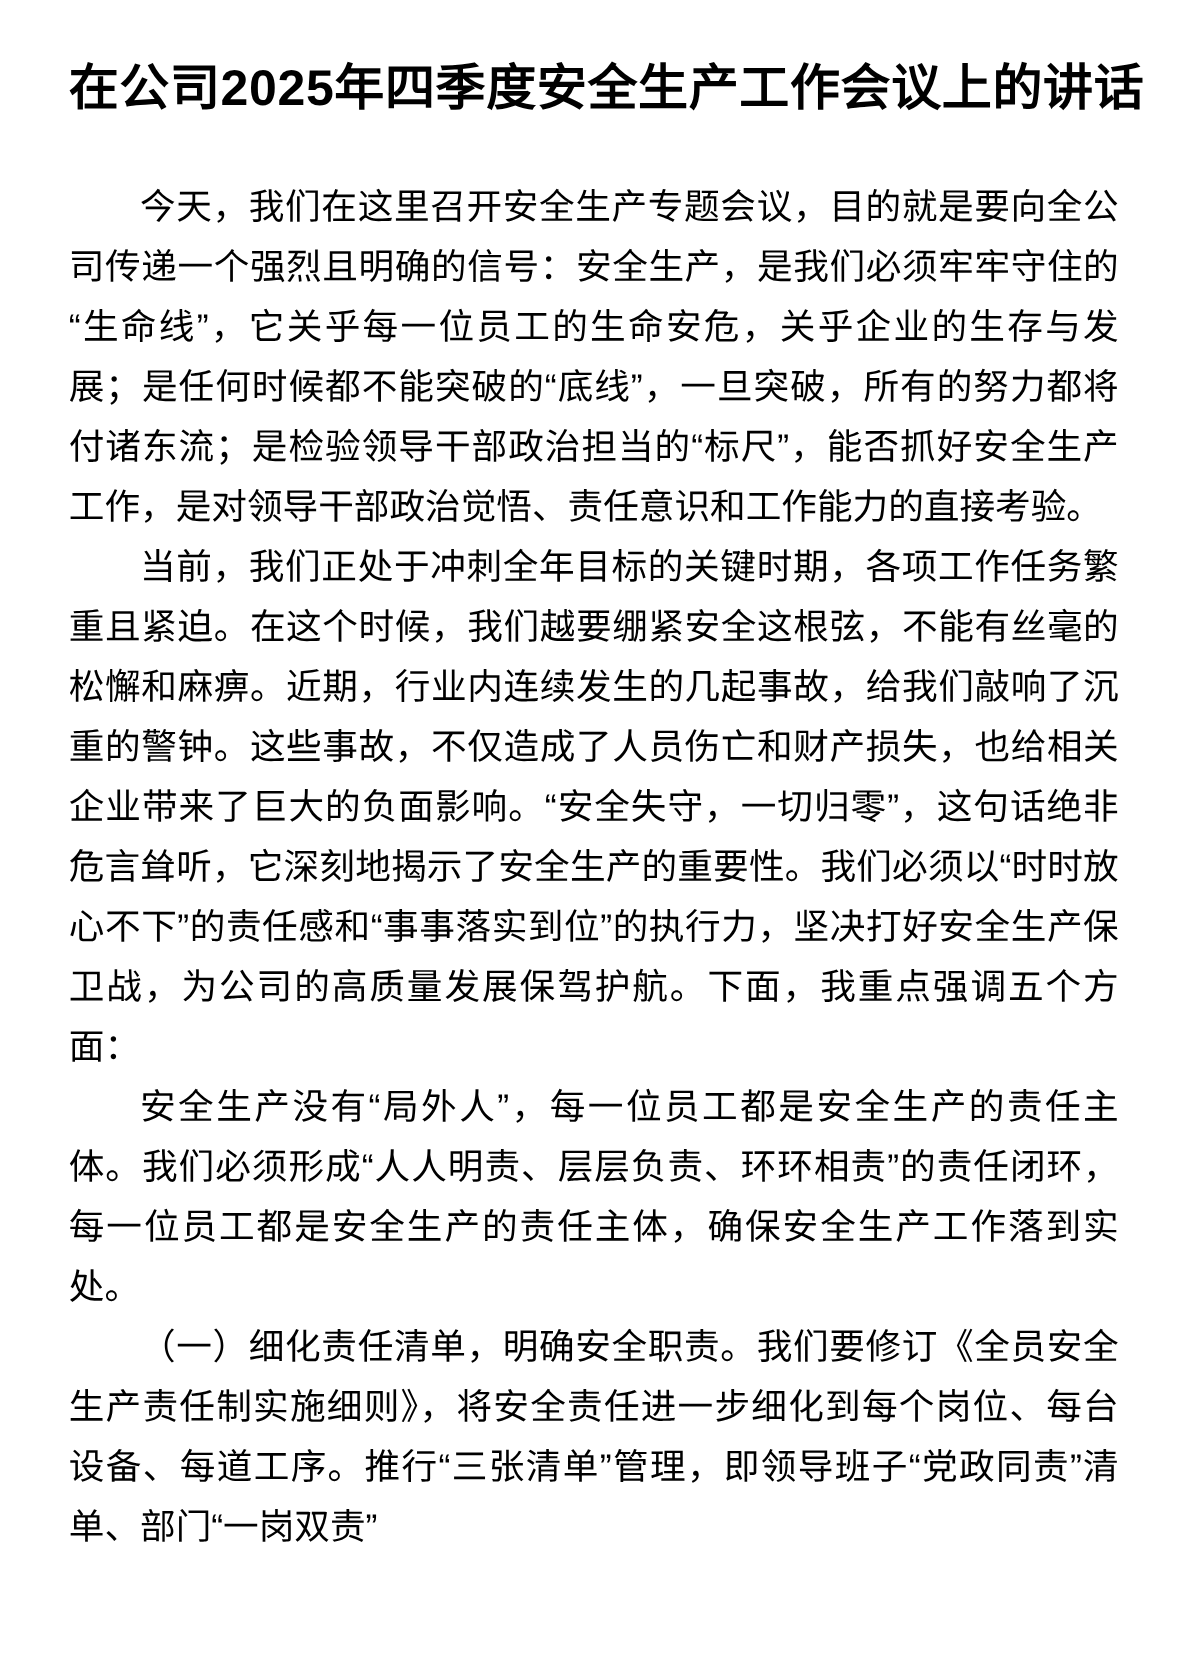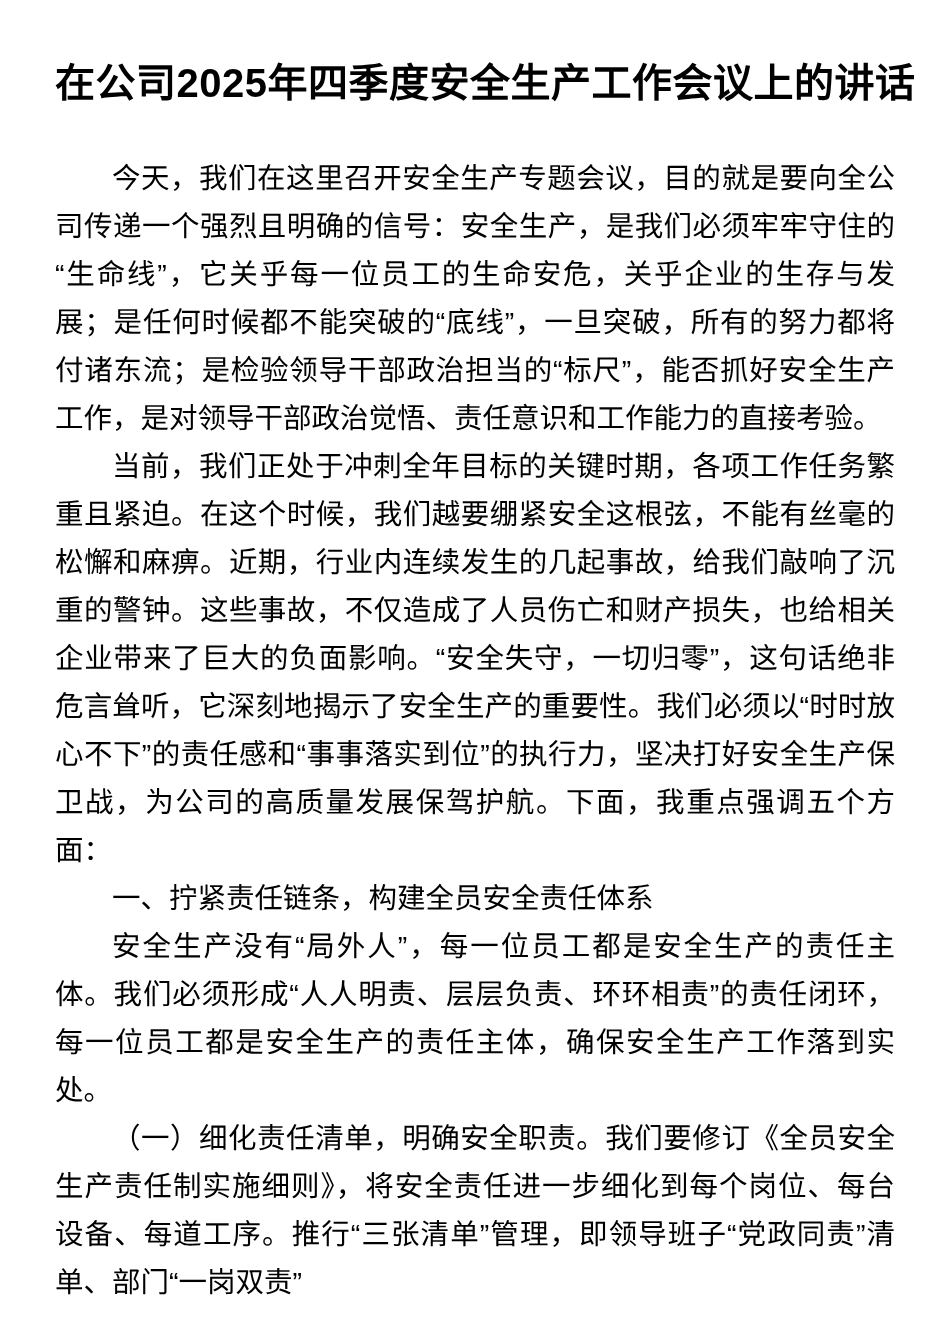--- a/index.html
+++ b/index.html
@@ -27,21 +27,21 @@
     top: 0;
     width: 840px;
   }
   .doc-title {
     font-size: 40px;
     line-height: 54px;
     font-weight: 700;
     text-align: right;
     letter-spacing: 0.5px;
     margin: 0;
-    padding-top: 56px;
+    padding-top: 44px;
     padding-bottom: 0;
     white-space: nowrap;
     font-family: "Liberation Sans", "DejaVu Sans", sans-serif;
   }
   .spacer-after-title {
     height: 44px;
   }
   p.para {
     font-size: 28.5px;
     line-height: 48px;
@@ -70,21 +70,20 @@
 
     <h1 class="doc-title">在公司2025年四季度安全生产工作会议上的讲话</h1>
 
     <div class="spacer-after-title"></div>
 
 
     <p class="para indent">今天，我们在这里召开安全生产专题会议，目的就是要向全公司传递一个强烈且明确的信号：安全生产，是我们必须牢牢守住的“生命线”，它关乎每一位员工的生命安危，关乎企业的生存与发展；是任何时候都不能突破的“底线”，一旦突破，所有的努力都将付诸东流；是检验领导干部政治担当的“标尺”，能否抓好安全生产工作，是对领导干部政治觉悟、责任意识和工作能力的直接考验。</p>
 
     <p class="para indent">当前，我们正处于冲刺全年目标的关键时期，各项工作任务繁重且紧迫。在这个时候，我们越要绷紧安全这根弦，不能有丝毫的松懈和麻痹。近期，行业内连续发生的几起事故，给我们敲响了沉重的警钟。这些事故，不仅造成了人员伤亡和财产损失，也给相关企业带来了巨大的负面影响。“安全失守，一切归零”，这句话绝非危言耸听，它深刻地揭示了安全生产的重要性。我们必须以“时时放心不下”的责任感和“事事落实到位”的执行力，坚决打好安全生产保卫战，为公司的高质量发展保驾护航。下面，我重点强调五个方面：</p>
 
-    <p class="para indent">一、拧紧责任链条，构建全员安全责任体系</p>
 
     <p class="para indent">安全生产没有“局外人”，每一位员工都是安全生产的责任主体。我们必须形成“人人明责、层层负责、环环相责”的责任闭环，每一位员工都是安全生产的责任主体，确保安全生产工作落到实处。</p>
 
     <p class="para indent">（一）细化责任清单，明确安全职责。我们要修订《全员安全生产责任制实施细则》，将安全责任进一步细化到每个岗位、每台设备、每道工序。推行“三张清单”管理，即领导班子“党政同责”清单、部门“一岗双责”</p>
 
   </div>
 
 </div>
 
 </body></html>

